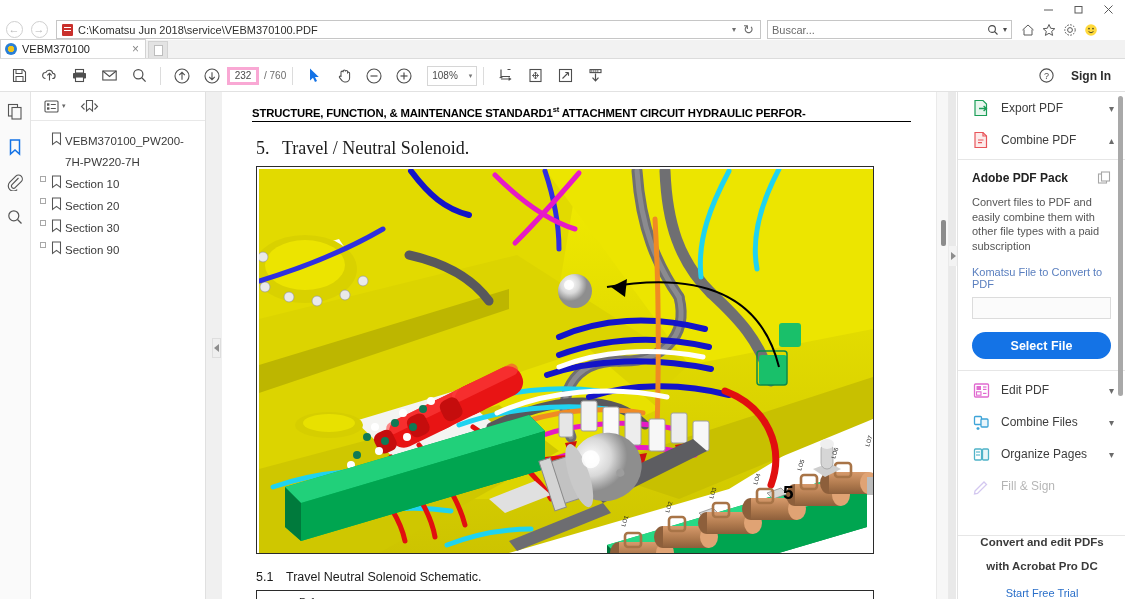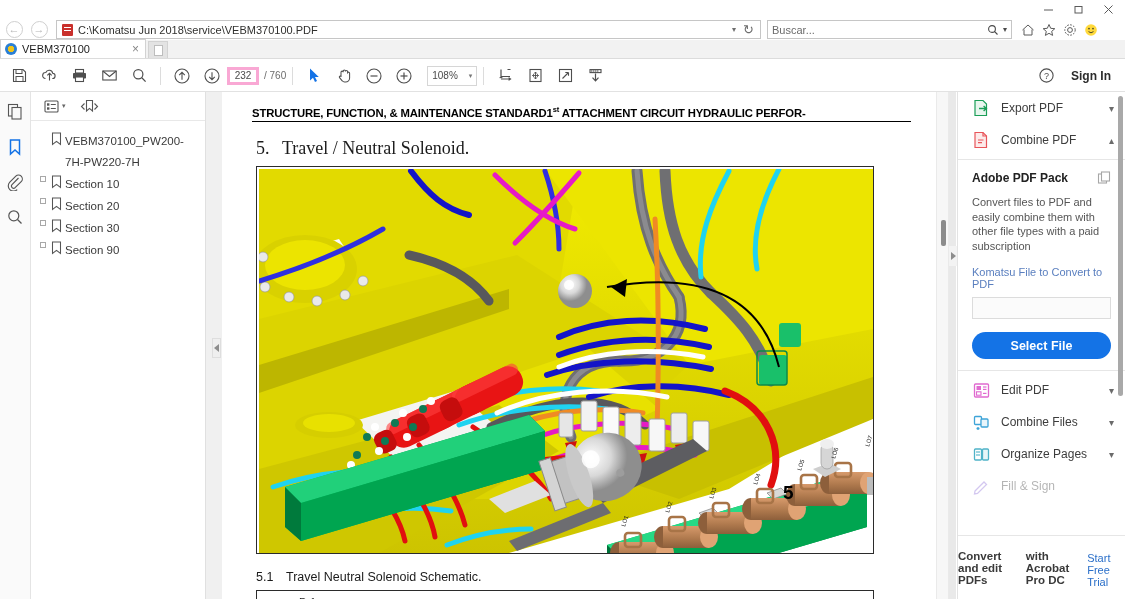--- a/index.html
+++ b/index.html
@@ -260,21 +260,21 @@
     position: absolute; right: 1px; top: 0; width: 6px; height: 507px; background: transparent;
   }
   .tools-thumb {
     position: absolute; right: 1px; top: 4px; width: 5px; height: 300px;
     background: #a9a9a9; border-radius: 3px;
   }
 
   .tools-footer {
     position: absolute; left: 0; bottom: 0; width: 168px; height: 64px;
     background: #fff; border-top: 1px solid #e6e6e6;
-    display: flex; flex-direction: row; align-items: center; justify-content: space-between; gap: 2px;
+    display: flex; flex-direction: column; align-items: center; justify-content: space-between; gap: 2px;
   }
   .footer-line { font-size: 11.5px; color: #3a3a3a; font-weight: bold; }
   .footer-link { font-size: 11px; color: #2a6fc9; margin-top: 4px; }
 
   .fade-row { opacity: 0.38; }
 </style>
 </head>
 <body>
 
 <div id="app">

